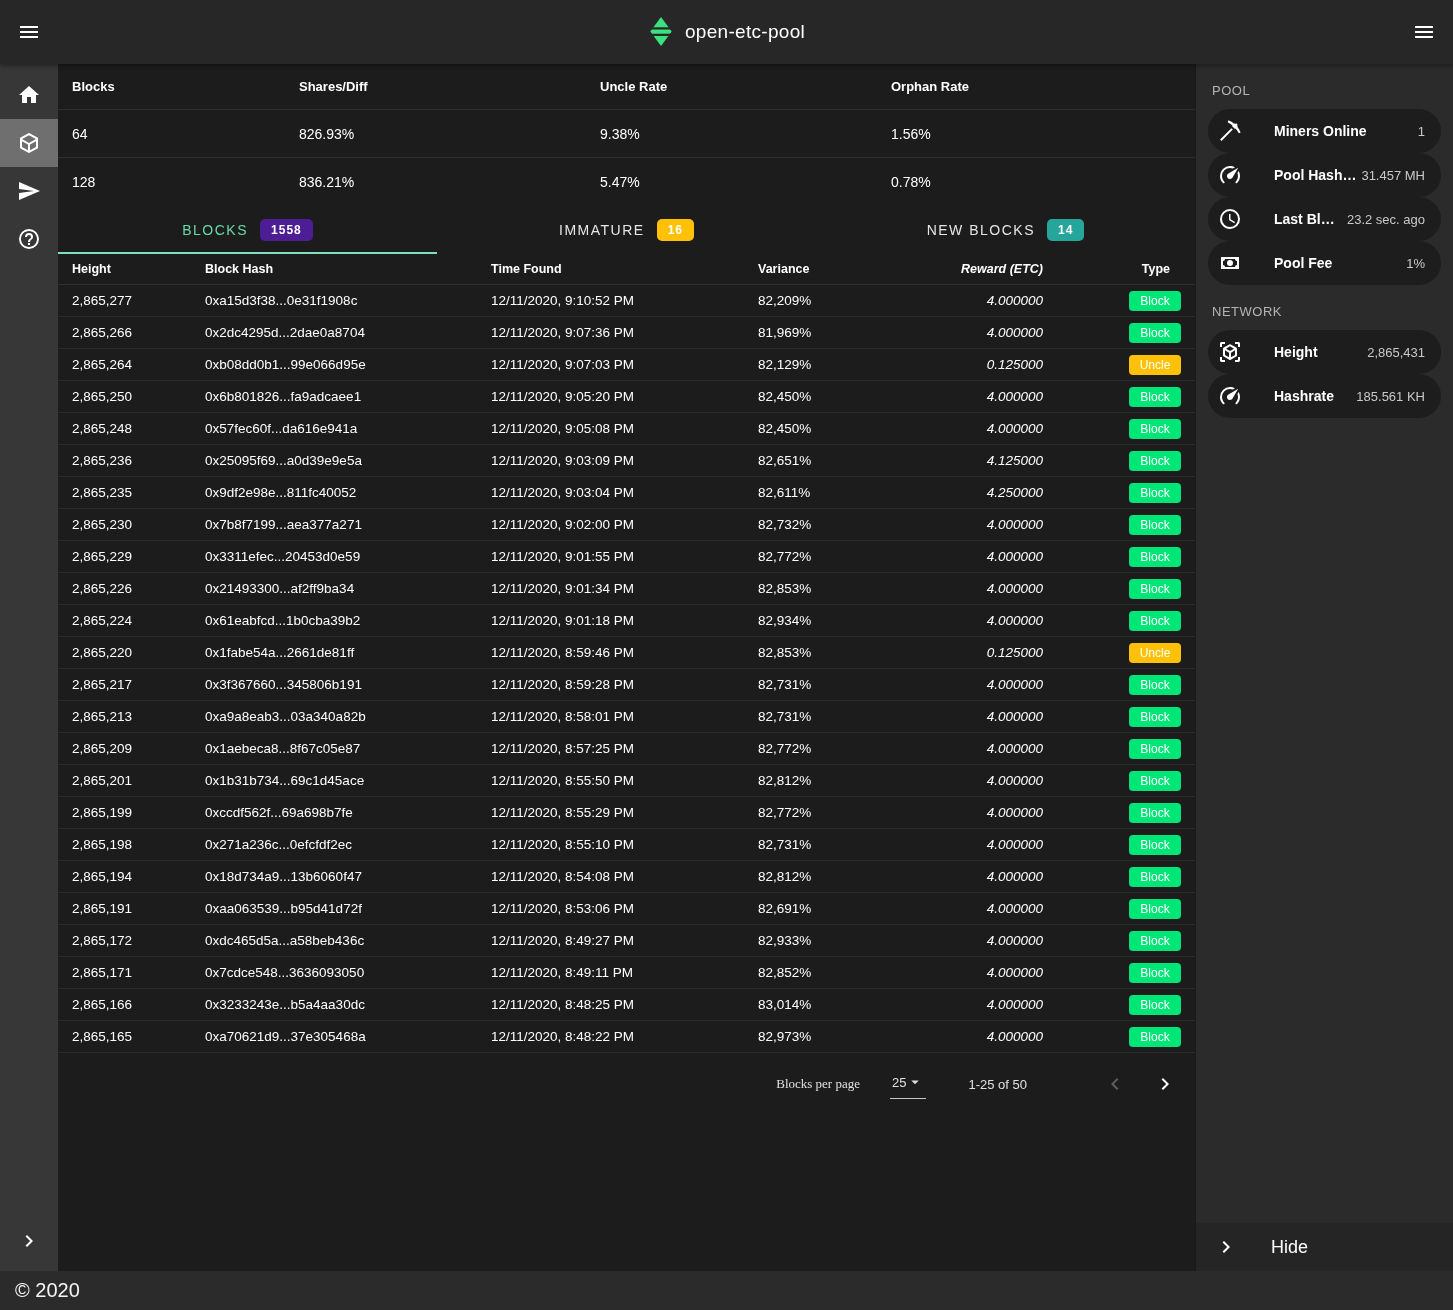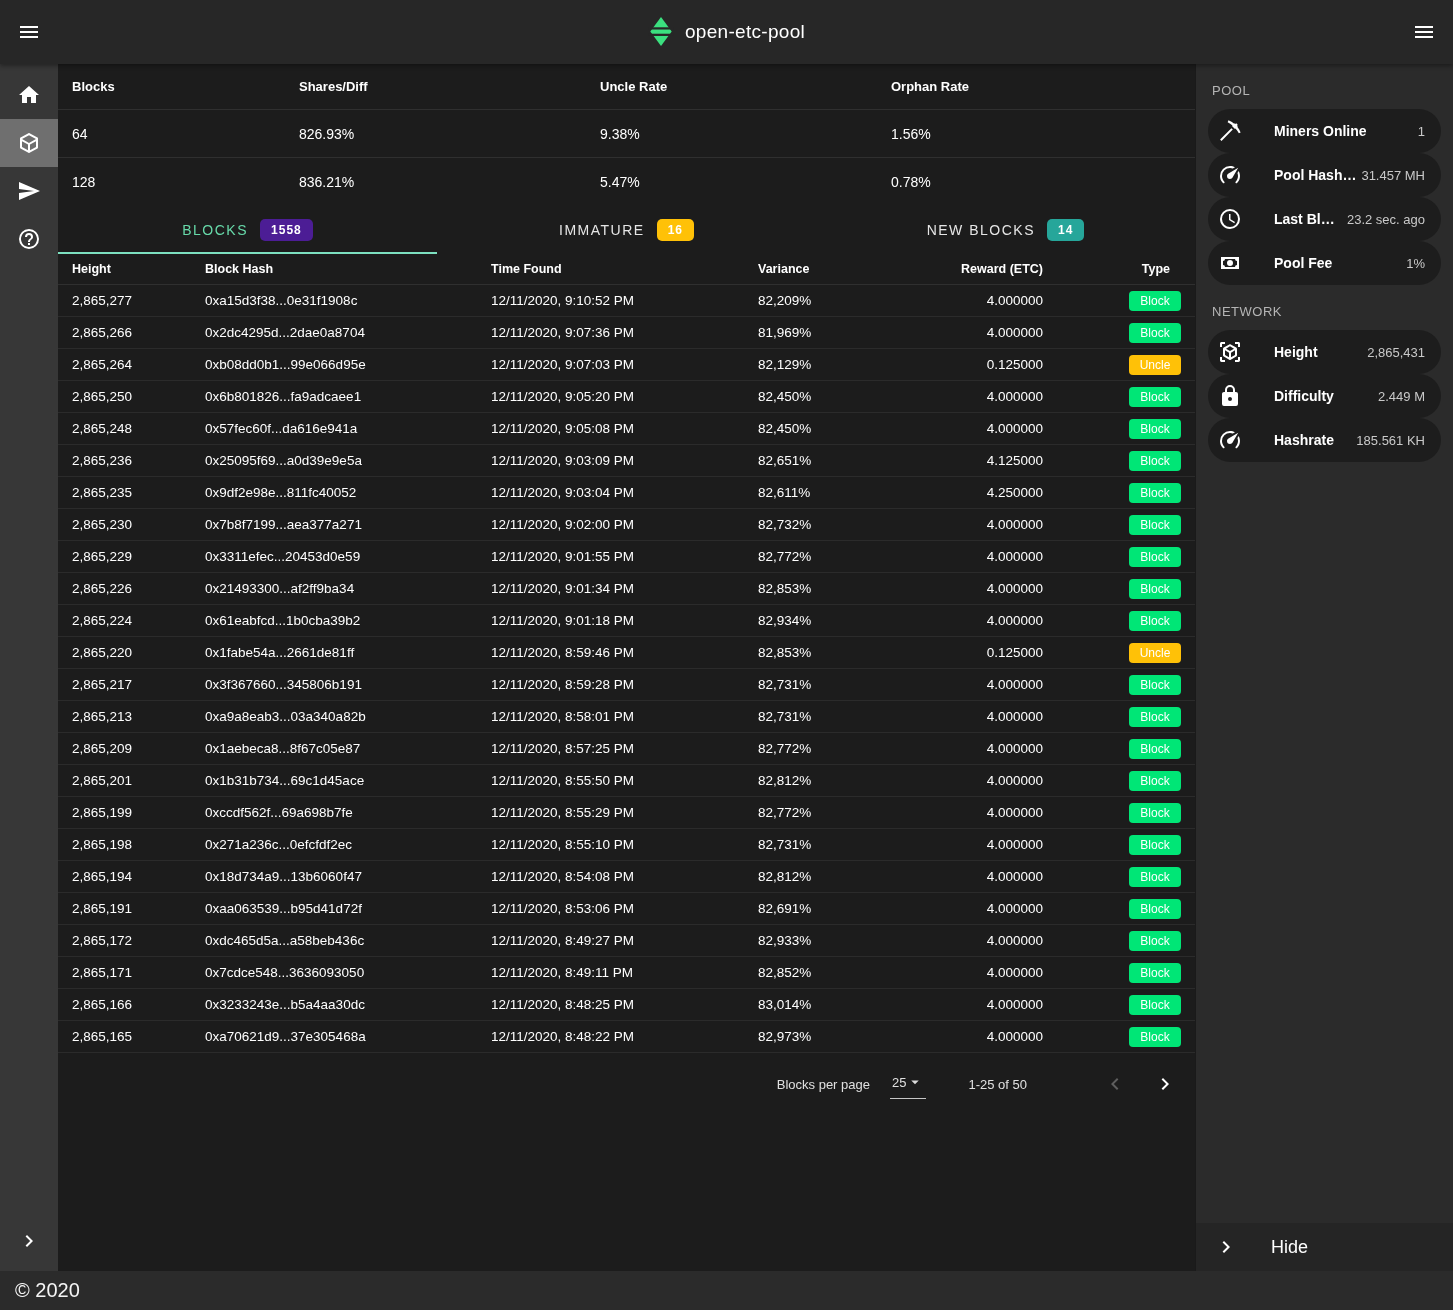--- a/index.html
+++ b/index.html
@@ -63,34 +63,34 @@
     font-size:14px; letter-spacing:1.5px; color:#e6e6e6; cursor:pointer;
   }
   .tab.active { color:#67d9a9; box-shadow:inset 0 -2px 0 #7de0c0; }
   .tab-badge {
     color:#fff; font-size:12px; font-weight:bold; letter-spacing:1px;
     padding:4px 11px; border-radius:5px;
   }
 
   .blocks-grid { display:grid; grid-template-columns:133px 286px 267px 180px 105px 1fr; align-items:center; padding:0 14px; }
   .blocks-header { height:31px; font-size:12.5px; font-weight:bold; border-bottom:1px solid #2f2f2f; }
-  .col-reward { text-align:right; }
+  .col-reward { text-align:right;font-style:italic; }
   .col-type { display:flex; justify-content:flex-end; }
   .blocks-header .col-type { padding-right:11px; font-weight:bold; display:block; text-align:right; }
   .block-row { height:32px; font-size:13.5px; border-bottom:1px solid #2b2b2b; }
   .type-badge {
     display:inline-block; min-width:52px; text-align:center;
     font-size:12px; color:#fff; padding:3px 8px; border-radius:4px;
   }
 
   .pagination {
     height:62px; display:flex; align-items:center; justify-content:flex-end;
     font-size:13px; color:#e0e0e0; padding-right:18px;
   }
-  .pagination .pp-label { margin-right:20px; }
+  .pagination .pp-label { margin-right:30px;font-family:Liberation Serif, serif; }
   .per-page-select {
     display:flex; align-items:center; cursor:pointer;
     border-bottom:1px solid rgba(255,255,255,.75); padding:4px 2px 7px 2px; margin-right:42px;
   }
   .pagination .range { margin-right:50px; }
   .page-btn { background:none; border:none; color:#fff; width:24px; height:24px; padding:0; cursor:pointer; margin-left:26px; }
   .page-btn.disabled { color:#5e5e5e; cursor:default; }
 
   
   .right-sidebar {
@@ -527,29 +527,20 @@
           <svg viewBox="0 0 24 24" width="24" height="24">
             <path fill="currentColor" d="M17,22V20H20V17H22V20.5C22,20.89 21.84,21.24 21.54,21.54C21.24,21.84 20.89,22 20.5,22H17M7,22H3.5C3.11,22 2.76,21.84 2.46,21.54C2.16,21.24 2,20.89 2,20.5V17H4V20H7V22M17,2H20.5C20.89,2 21.24,2.16 21.54,2.46C21.84,2.76 22,3.11 22,3.5V7H20V4H17V2M7,2V4H4V7H2V3.5C2,3.11 2.16,2.76 2.46,2.46C2.76,2.16 3.11,2 3.5,2H7M13,17.25L17,14.95V10.36L13,12.66V17.25M12,10.92L16,8.63L12,6.28L8,8.63L12,10.92M7,14.95L11,17.25V12.66L7,10.36V14.95M18.23,7.59C18.73,7.91 19,8.34 19,8.91V15.23C19,15.8 18.73,16.23 18.23,16.55L12.75,19.73C12.25,20.05 11.75,20.05 11.25,19.73L5.77,16.55C5.27,16.23 5,15.8 5,15.23V8.91C5,8.34 5.27,7.91 5.77,7.59L11.25,4.41C11.5,4.28 11.75,4.21 12,4.21C12.25,4.21 12.5,4.28 12.75,4.41L18.23,7.59Z"></path>
           </svg>
         </span>
         <span class="p-label">Height</span>
         <span class="p-value">2,865,431</span>
       </div>
       <div class="pill">
         <span class="p-icon">
           <svg viewBox="0 0 24 24" width="24" height="24">
-            <path fill="currentColor" d="M12,17A2,2 0 0,0 14,15C14,13.89 13.1,13 12,13A2,2 0 0,0 10,15A2,2 0 0,0 12,17M18,8A2,2 0 0,1 20,10V20A2,2 0 0,1 18,22H6A2,2 0 0,1 4,20V10C4,8.89 4.9,8 6,8H7V6A5,5 0 0,1 12,1A5,5 0 0,1 17,6V8H18M12,3A3,3 0 0,0 9,6V8H15V6A3,3 0 0,0 12,3Z"></path>
-          </svg>
-        </span>
-        <span class="p-label">Difficulty</span>
-        <span class="p-value">2.449 M</span>
-      </div>
-      <div class="pill">
-        <span class="p-icon">
-          <svg viewBox="0 0 24 24" width="24" height="24">
             <path fill="currentColor" d="M12,16A3,3 0 0,1 9,13C9,11.88 9.61,10.9 10.5,10.39L20.21,4.77L14.68,14.35C14.18,15.33 13.17,16 12,16M12,3C13.81,3 15.5,3.5 16.97,4.32L14.87,5.53C14,5.19 13,5 12,5A8,8 0 0,0 4,13C4,15.21 4.89,17.21 6.34,18.65H6.35C6.74,19.04 6.74,19.67 6.35,20.06C5.96,20.45 5.32,20.45 4.93,20.07V20.07C3.12,18.26 2,15.76 2,13A10,10 0 0,1 12,3M22,13C22,15.76 20.88,18.26 19.07,20.07V20.07C18.68,20.45 18.05,20.45 17.66,20.06C17.27,19.67 17.27,19.04 17.66,18.65V18.65C19.11,17.2 20,15.21 20,13C20,12 19.81,11 19.46,10.1L20.67,8C21.5,9.5 22,11.18 22,13Z"></path>
           </svg>
         </span>
         <span class="p-label">Hashrate</span>
         <span class="p-value">185.561 KH</span>
       </div>
     </div>
   <div class="hide-row">
     <span class="h-chevron">
       <svg viewBox="0 0 24 24" width="24" height="24">

